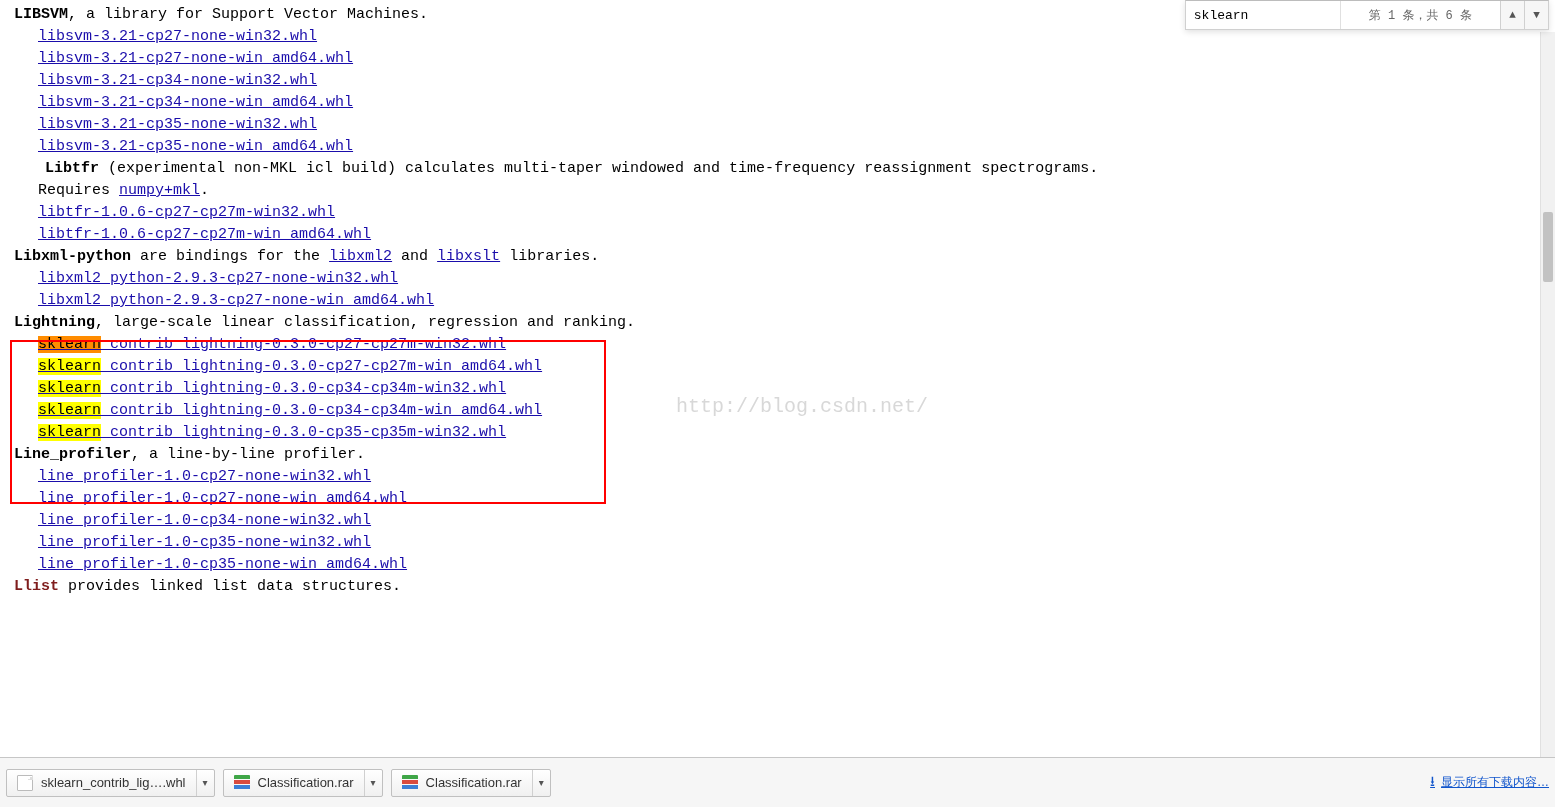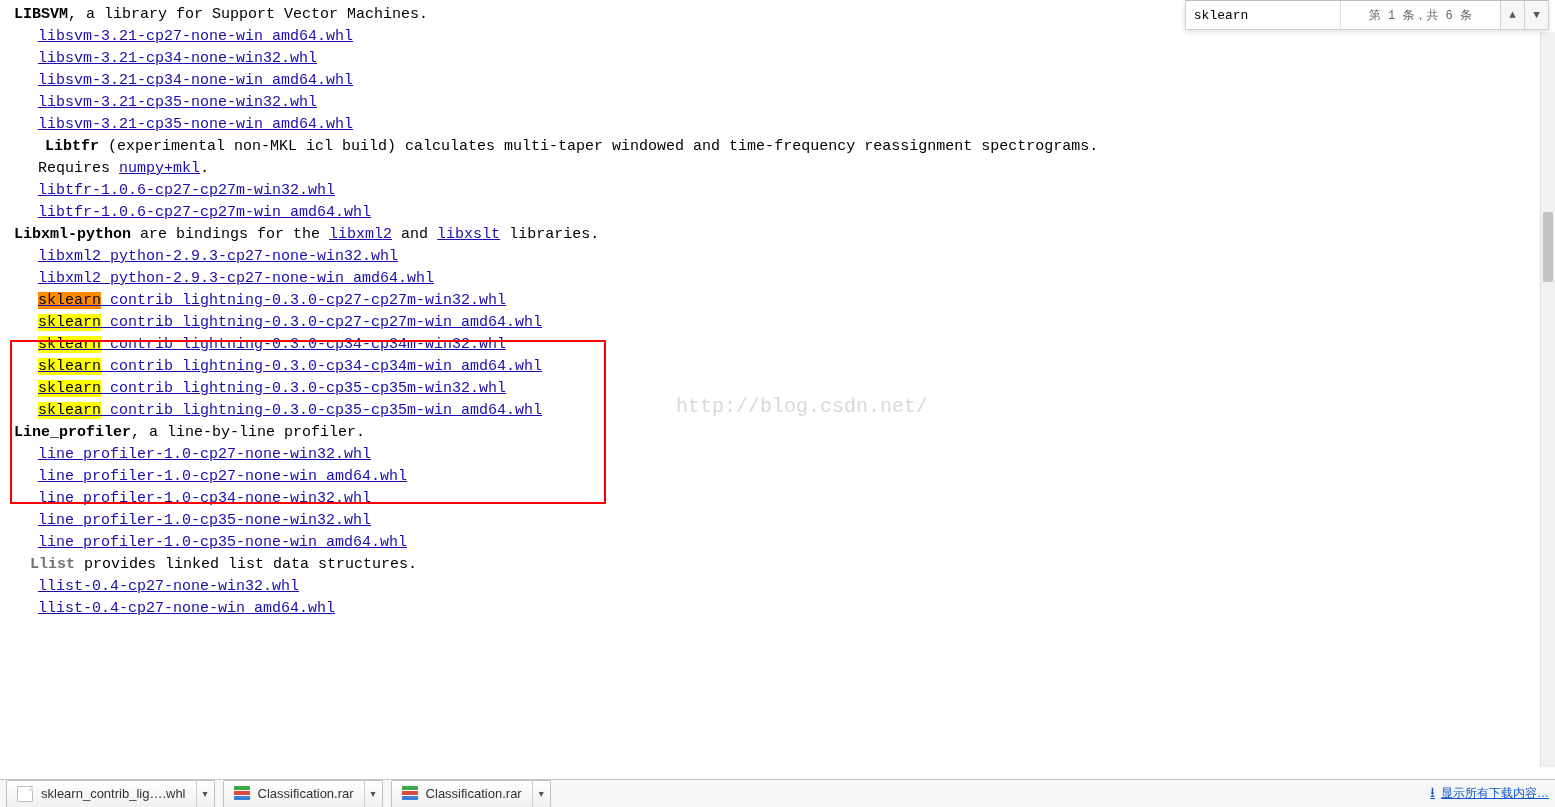--- a/index.html
+++ b/index.html
@@ -24,21 +24,21 @@
 
   mark.hl       { background:#ffff00; color:#000; padding:0; }
   mark.hl.active{ background:#ff8c00; color:#000; }
 
   
   .box-outline { position:absolute; border:2px solid #ff0000; pointer-events:none; }
 
   .watermark { position:absolute; color:#d8d8d8; font-family:"Consolas","Courier New",monospace; font-size:20px; letter-spacing:0; pointer-events:none; user-select:none; }
 
   
-  .dlshelf { position:absolute; left:0; right:0; bottom:0; height:28px; background:#f6f6f6; border-top:1px solid #c6c6c6; display:flex; align-items:center; padding:0 6px; z-index:50; font-family:"Microsoft YaHei","SimSun",sans-serif; font-size:13px; color:#333; }
+  .dlshelf { position:absolute; left:0; right:0; bottom:0; height:50px; background:#f6f6f6; border-top:1px solid #c6c6c6; display:flex; align-items:center; padding:0 6px; z-index:50; font-family:"Microsoft YaHei","SimSun",sans-serif; font-size:13px; color:#333; }
   .dlitem { height:28px; display:flex; align-items:center; border:1px solid #c0c0c0; border-radius:2px; background:linear-gradient(#fff,#f0f0f0); margin-right:8px; box-shadow:0 1px 0 #fff inset; }
   .dlitem .body { display:flex; align-items:center; gap:8px; padding:0 10px; cursor:pointer; }
   .dlitem .dd { width:18px; height:100%; border-left:1px solid #d0d0d0; display:flex; align-items:center; justify-content:center; cursor:pointer; color:#555; font-size:10px; }
   .dlitem .icon { width:16px; height:16px; flex:none; }
   .showall { margin-left:auto; color:#1155cc; text-decoration:underline; cursor:pointer; font-size:12px; display:flex; align-items:center; gap:6px; }
   .showall .dlic { color:#1155cc; font-size:14px; text-decoration:none; }
 
   
   .rar-icon { display:inline-block; width:16px; height:14px; background:
     linear-gradient(#3fa647,#3fa647) 0 0/100% 4px no-repeat,
@@ -68,20 +68,21 @@
   <div class="vscroll">
       <div class="thumb"></div>
     </div>
 
   <div class="watermark" style="top:395px; left:676px;">http://blog.csdn.net/</div>
 
   <div class="content" id="content">
       <div class="pkg">
         <div class="head"><b><a href="#" style="color: rgb(0, 0, 0); text-decoration: none;">LIBSVM</a></b>, a library for Support Vector Machines.</div>
         <div class="files">
+          <div><a class="file" href="#">libsvm-3.21-cp27-none-win32.whl</a></div>
           <div><a class="file" href="#">libsvm-3.21-cp27-none-win amd64.whl</a></div>
           <div><a class="file" href="#">libsvm-3.21-cp34-none-win32.whl</a></div>
           <div><a class="file" href="#">libsvm-3.21-cp34-none-win amd64.whl</a></div>
           <div><a class="file" href="#">libsvm-3.21-cp35-none-win32.whl</a></div>
           <div><a class="file" href="#">libsvm-3.21-cp35-none-win amd64.whl</a></div>
         </div>
       </div>
       <div class="pkg">
         <div class="head"><b><a href="#" style="color: rgb(0, 0, 0); text-decoration: none; margin-left: 31px;">Libtfr</a></b> (experimental non-MKL icl build) calculates multi-taper windowed and time-frequency reassignment spectrograms.</div>
         <div class="req">Requires <a class="inline" href="#">numpy+mkl</a>.</div>
@@ -91,45 +92,41 @@
         </div>
       </div>
       <div class="pkg">
         <div class="head"><b><a href="#" style="color: rgb(0, 0, 0); text-decoration: none;">Libxml-python</a></b> are bindings for the <a class="inline" href="#">libxml2</a> and <a class="inline" href="#">libxslt</a> libraries.</div>
         <div class="files">
           <div><a class="file" href="#">libxml2 python-2.9.3-cp27-none-win32.whl</a></div>
           <div><a class="file" href="#">libxml2 python-2.9.3-cp27-none-win amd64.whl</a></div>
         </div>
       </div>
       <div class="pkg">
+        <div class="head"><b><a href="#" style="color: rgb(0, 0, 0); text-decoration: none;">Lightning</a></b>, large-scale linear classification, regression and ranking.</div>
         <div class="files">
           <div><a class="file" href="#"><mark class="hl active">sklearn</mark> contrib lightning-0.3.0-cp27-cp27m-win32.whl</a></div>
           <div><a class="file" href="#"><mark class="hl">sklearn</mark> contrib lightning-0.3.0-cp27-cp27m-win amd64.whl</a></div>
           <div><a class="file" href="#"><mark class="hl">sklearn</mark> contrib lightning-0.3.0-cp34-cp34m-win32.whl</a></div>
           <div><a class="file" href="#"><mark class="hl">sklearn</mark> contrib lightning-0.3.0-cp34-cp34m-win amd64.whl</a></div>
           <div><a class="file" href="#"><mark class="hl">sklearn</mark> contrib lightning-0.3.0-cp35-cp35m-win32.whl</a></div>
-          <div><a class="file" href="#"><mark class="hl">sklearn</mark> contrib lightning-0.3.0-cp35-cp35m-win amd64.whl</a></div>
         </div>
       </div>
       <div class="pkg">
         <div class="head"><b><a href="#" style="color: rgb(0, 0, 0); text-decoration: none;">Line_profiler</a></b>, a line-by-line profiler.</div>
         <div class="files">
           <div><a class="file" href="#">line profiler-1.0-cp27-none-win32.whl</a></div>
           <div><a class="file" href="#">line profiler-1.0-cp27-none-win amd64.whl</a></div>
           <div><a class="file" href="#">line profiler-1.0-cp34-none-win32.whl</a></div>
           <div><a class="file" href="#">line profiler-1.0-cp35-none-win32.whl</a></div>
           <div><a class="file" href="#">line profiler-1.0-cp35-none-win amd64.whl</a></div>
         </div>
       </div>
       <div class="pkg">
-        <div class="head"><b><a href="#" style="color: #737373; text-decoration: none; margin-left: 16px;">Llist</a></b> provides linked list data structures.</div>
-        <div class="files">
-          <div><a class="file" href="#">llist-0.4-cp27-none-win32.whl</a></div>
-          <div><a class="file" href="#">llist-0.4-cp27-none-win amd64.whl</a></div>
-        </div>
+        <div class="head"><b><a href="#" style="color: #7f1d1d; text-decoration: none;">Llist</a></b> provides linked list data structures.</div>
       </div>
     </div>
 
   <div class="box-outline" id="redbox" style="top: 340px; left: 10px; width: 596px; height: 164px;"></div>
 
   <div class="dlshelf">
     <div id="dlitems" style="display:flex;">
         <div class="dlitem">
           <div class="body">
             <span class="icon page-icon"></span>

